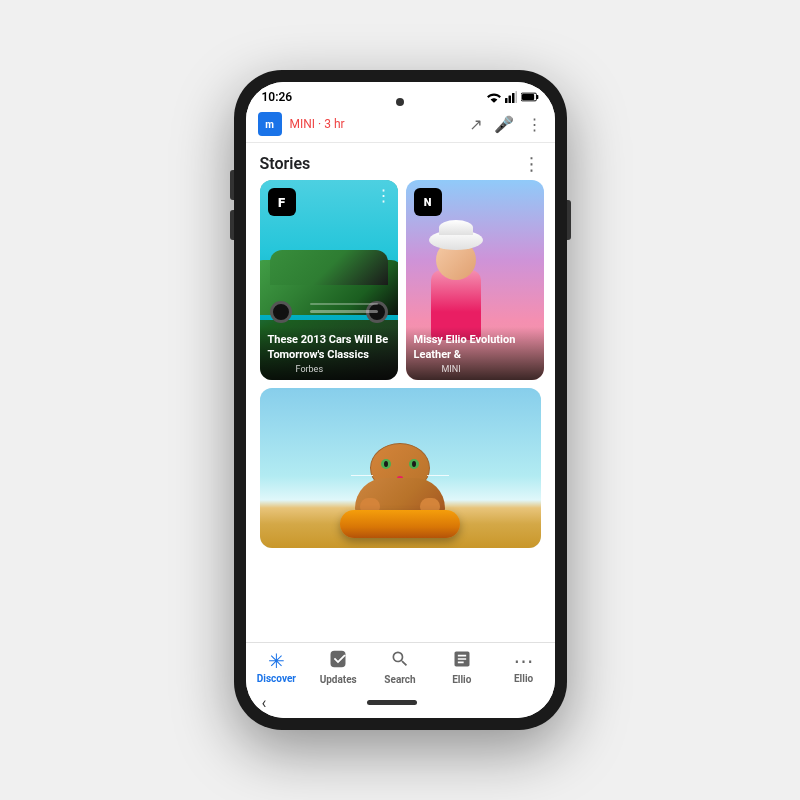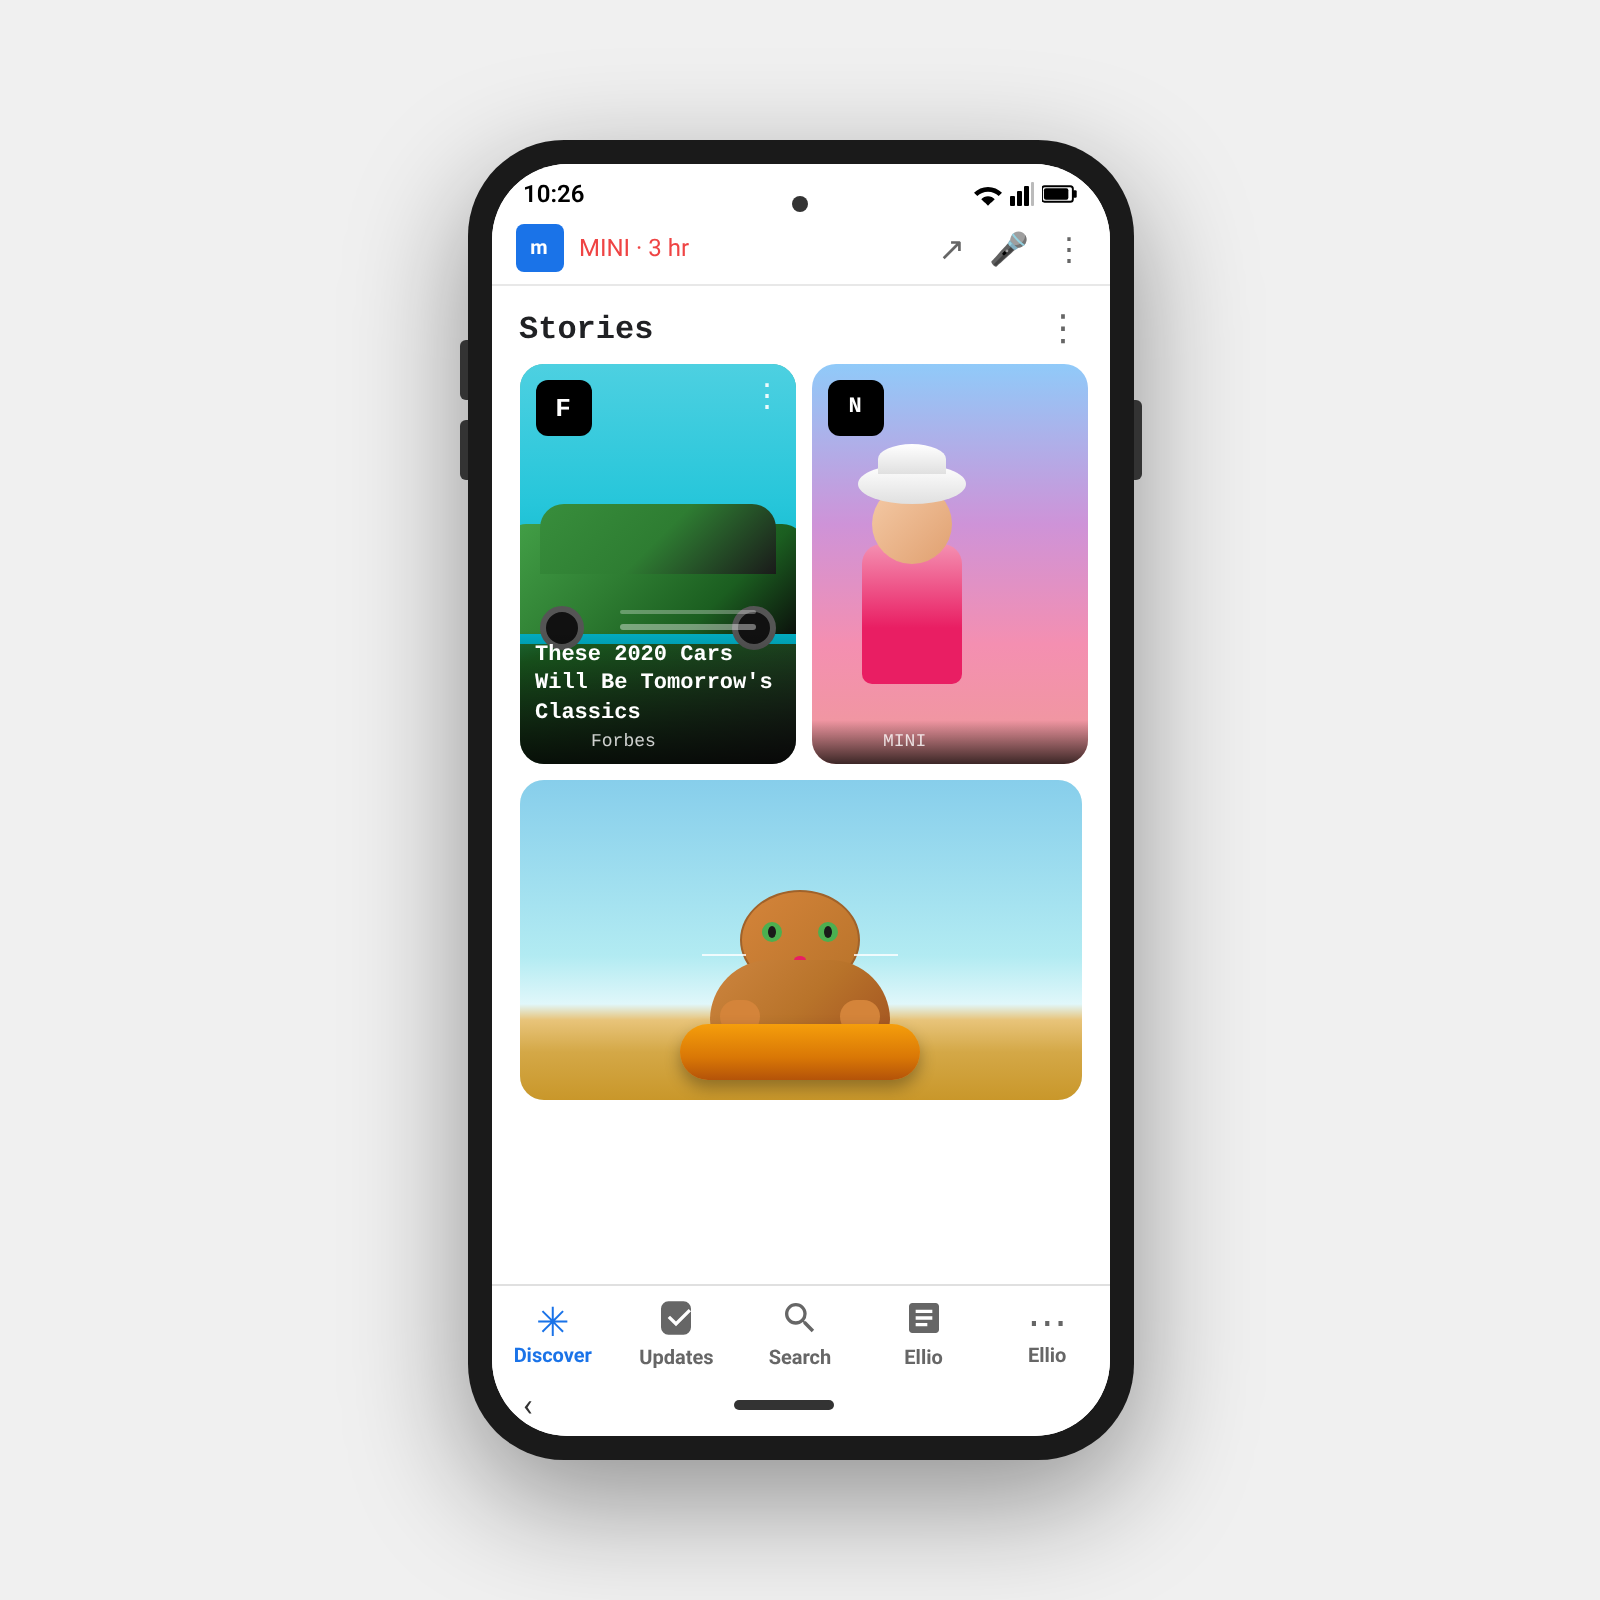--- a/index.html
+++ b/index.html
@@ -100,21 +100,20 @@
       color: #666;
       font-size: 16px;
     }
 
     
     .main-content {
       flex: 1;
       overflow-y: auto;
       background: #fff;
       scrollbar-width: none;
-      font-family: Liberation Mono, monospace;
     }
     .main-content::-webkit-scrollbar { display: none; }
 
     .stories-header {
       padding: 10px 14px 6px;
       display: flex;
       align-items: center;
       justify-content: space-between;
     }
 
@@ -417,21 +416,21 @@
 
               <div style="position:absolute; bottom:12px; left:50px; right:20px; height:3px; background:rgba(255,255,255,0.4); border-radius:2px;"></div>
               <div style="position:absolute; bottom:20px; left:50px; right:20px; height:2px; background:rgba(255,255,255,0.3); border-radius:2px;"></div>
             </div>
           </div>
           <div class="story-source-badge badge-forbes">
             <span>F</span>
           </div>
           <span class="story-more-btn">⋮</span>
           <div class="story-caption">
-            <div class="story-headline">These 2020 Cars Will Be Tomorrow's Classics</div>
+            <div class="story-headline">These 2013 Cars Will Be Tomorrow's Classics</div>
             <div class="story-source">Forbes</div>
           </div>
         </div>
 
         <div class="story-card">
           <div class="nylon-bg story-card-bg">
 
             <div style="position:absolute; bottom:40px; left:15px; width:70px; height:110px;">
 
               <div style="position:absolute; bottom:0; left:10px; width:50px; height:70px; background: linear-gradient(180deg, #f48fb1 0%, #e91e63 60%); border-radius: 10px 10px 5px 5px;"></div>
@@ -439,20 +438,21 @@
               <div style="position:absolute; bottom:60px; left:15px; width:40px; height:40px; background: linear-gradient(135deg, #f5cba7 0%, #e0a070 100%); border-radius: 50%;"></div>
 
               <div style="position:absolute; bottom:90px; left:8px; width:54px; height:20px; background: linear-gradient(180deg, #ffffff 0%, #e0e0e0 100%); border-radius: 50%;"></div>
               <div style="position:absolute; bottom:105px; left:18px; width:34px; height:15px; background: linear-gradient(180deg, #ffffff 0%, #e0e0e0 100%); border-radius: 50% 50% 0 0;"></div>
             </div>
           </div>
           <div class="story-source-badge badge-nylon">
             <span style="font-size:11px; font-weight:900;">N</span>
           </div>
           <div class="story-caption">
+            <div class="story-headline">Missy Ellio Evolution Leather &amp;</div>
             <div class="story-source">MINI</div>
           </div>
         </div>
 
       </div>
 
       <div class="article-card">
 
         <div style="position:absolute; top:0; left:0; right:0; bottom:0; background: linear-gradient(180deg, #87ceeb 0%, #b2ebf2 55%, #e0f7fa 70%, #e8c47a 75%, #d4a847 85%, #c9972a 100%);"></div>
 

